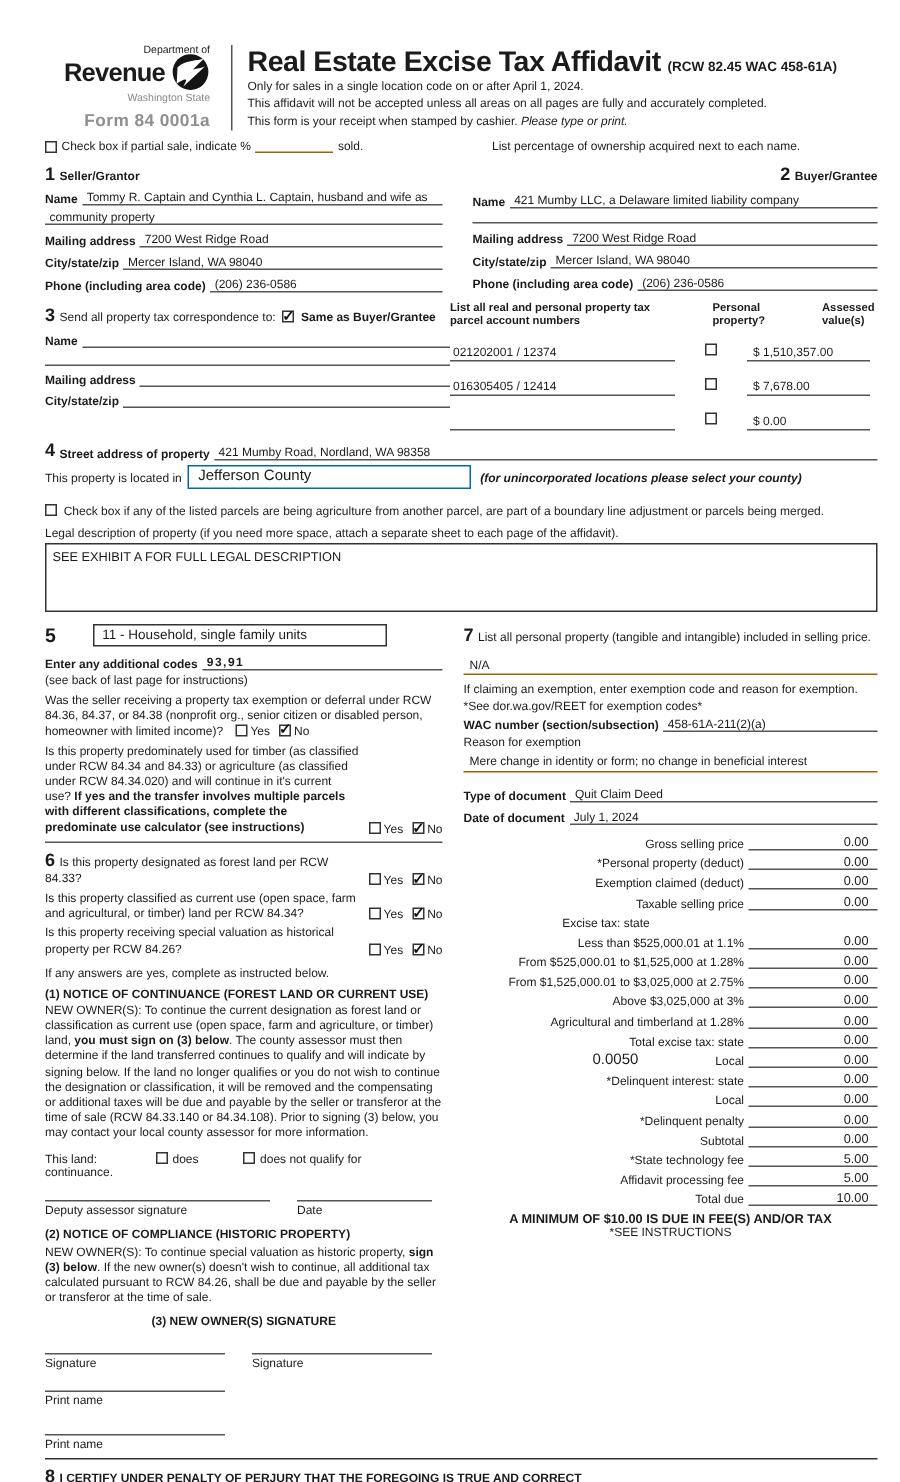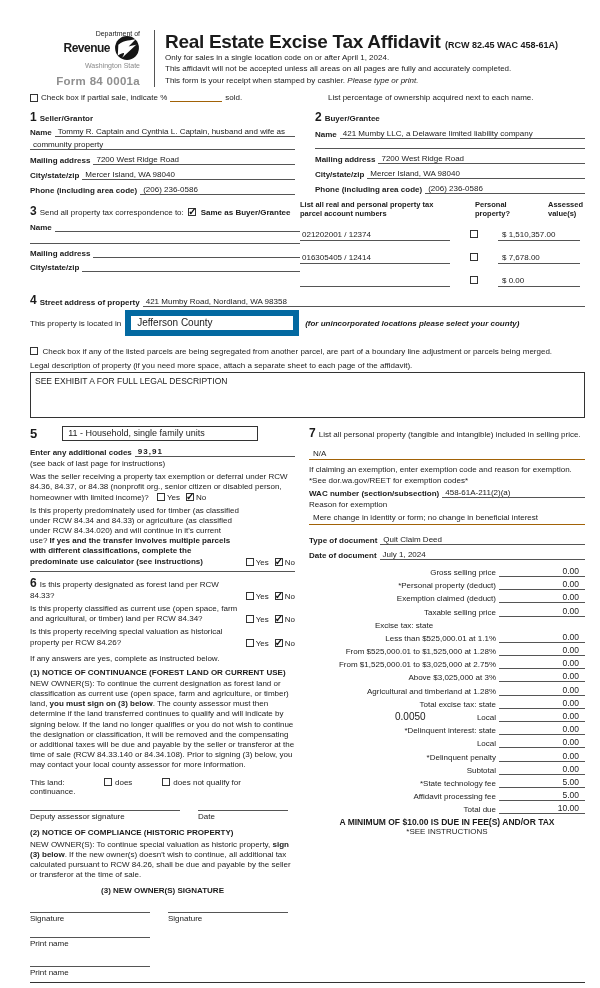--- a/index.html
+++ b/index.html
@@ -5,21 +5,21 @@
   * { margin:0; padding:0; box-sizing:border-box; }
   html,body { background:#fff; }
   body { font-family:"Liberation Sans", sans-serif; color:#1b1b1b; width:600px; }
   .page { width:600px; height:988px; padding:30px 15px 0 30px; position:relative; overflow:hidden; }
 
   
   .hdr { display:flex; align-items:stretch; }
   .logo-block { width:118px; padding-right:8px; text-align:right; flex:none; }
   .logo-top { display:flex; justify-content:flex-end; align-items:center; gap:2px; }
   .dept { font-size:7px; margin-bottom:-2px; }
-  .revenue { font-size:12px; font-weight:bold; letter-spacing:-0.5px; line-height:1; }
+  .revenue { font-size:17px; font-weight:bold; letter-spacing:-0.5px; line-height:1; }
   .wastate { font-size:7px; color:#8a8a8a; margin-top:1px; }
   .formno { font-size:11.5px; font-weight:bold; color:#8f8f8f; margin-top:6px; letter-spacing:0.3px; }
   .logo-swirl { width:26px; height:26px; flex:none; margin-left:2px; }
   .hdr-div { border-left:1.5px solid #555; margin:0 10px 0 6px; }
   .title-block { flex:1; padding-top:2px; }
   .title-line { line-height:1.05; }
   .title { font-size:19px; font-weight:bold; letter-spacing:-0.3px; }
   .title-suffix { font-size:9px; font-weight:bold; }
   .hnote { font-size:8px; line-height:1.3; margin-top:1px; }
   .hnote .it { font-style:italic; }
@@ -56,21 +56,21 @@
   .s3-left { width:270px; flex:none; }
   .ptable { flex:1; }
   .phead { display:flex; font-size:7.5px; font-weight:bold; text-align:left; line-height:1.15;gap:25px; }
   .ph1 { width:150px; } .ph2 { width:48px; } .ph3 { width:82px; }
   .prow { display:flex; align-items:flex-end; margin-top:5px; }
   .pnum { width:150px; border-bottom:1px solid #555; font-size:8px; padding-left:2px; height:11px; }
   .pcb { width:48px; text-align:center; }
   .pval { width:82px; border-bottom:1px solid #555; font-size:8px; padding-left:4px; height:11px; }
 
   
-  .county-box { border:6px solid #0369a1; font-size:10px; padding:1px 6px 2px 6px; width:174px; }
+  .county-box { border:1px solid #0369a1; font-size:10px; padding:1px 6px 2px 6px; width:189px; }
   .legal-box { border:1px solid #333; height:46px; font-size:8.5px; padding:3px 4px; margin-top:2px; }
 
   
   .main { display:flex; margin-top:8px; }
   .use-box { border:1px solid #333; font-size:9px; padding:1px 5px 2px 5px; width:196px; }
   .para { font-size:8px; line-height:1.27; margin-top:4px; }
   .q-row { display:flex; align-items:flex-end; margin-top:3px; }
   .q-row .para { flex:1; margin-top:0; }
   .hand { font-weight:bold; font-size:10px; letter-spacing:1px; }
   .land-row { display:flex; font-size:8px; margin-top:8px; }
@@ -152,21 +152,21 @@
           <span class="lbl">City/state/zip</span>
           <span class="fval">Mercer Island, WA 98040</span>
         </div>
       <div class="fline">
           <span class="lbl">Phone (including area code)</span>
           <span class="fval">(206) 236-0586</span>
         </div>
     </div>
     <div class="colgap"></div>
     <div class="colR">
-      <div style="margin-top:2px;"><span class="secnum">2</span><span class="lbl b">Buyer/Grantee</span></div>
+      <div style="margin-top:2px;text-align:right;"><span class="secnum">2</span><span class="lbl b">Buyer/Grantee</span></div>
       <div class="fline" style="margin-top:4px;">
           <span class="lbl">Name</span>
           <span class="fval">421 Mumby LLC, a Delaware limited liability company</span>
         </div>
       <div class="fline" style="margin-top:9px;">
           <span class="fval"></span>
         </div>
       <div class="fline">
           <span class="lbl">Mailing address</span>
           <span class="fval">7200 West Ridge Road</span>
@@ -231,21 +231,21 @@
     <div class="fline" style="margin-top:0;">
         <span class="secnum">4</span>
         <span class="lbl">Street address of property</span>
         <span class="fval">421 Mumby Road, Nordland, WA 98358</span>
       </div>
     <div class="row" style="margin-top:3px; align-items:center;">
       <span class="lbl" style="padding-right:4px;">This property is located in</span>
       <span class="county-box">Jefferson County</span>
       <span class="lbl b it" style="padding-left:6px;">(for unincorporated locations please select your county)</span>
     </div>
-    <div style="margin-top:4px;"><span class="cb"></span> <span class="lbl">Check box if any of the listed parcels are being segregated from another parcel, are part of a boundary line adjustment or parcels being merged.</span></div>
+    <div style="margin-top:4px;"><span class="cb"></span> <span class="lbl">Check box if any of the listed parcels are being agriculture from another parcel, are part of a boundary line adjustment or parcels being merged.</span></div>
     <div class="lbl" style="margin-top:3px;">Legal description of property (if you need more space, attach a separate sheet to each page of the affidavit).</div>
     <div class="legal-box">SEE EXHIBIT A FOR FULL LEGAL DESCRIPTION</div>
   </div>
 
   <div class="main">
 
     <div class="colL">
       <div class="row" style="align-items:center;">
         <span class="secnum" style="font-size:13px;">5</span>
         <span class="use-box" style="margin-left:22px;">11 - Household, single family units</span>

